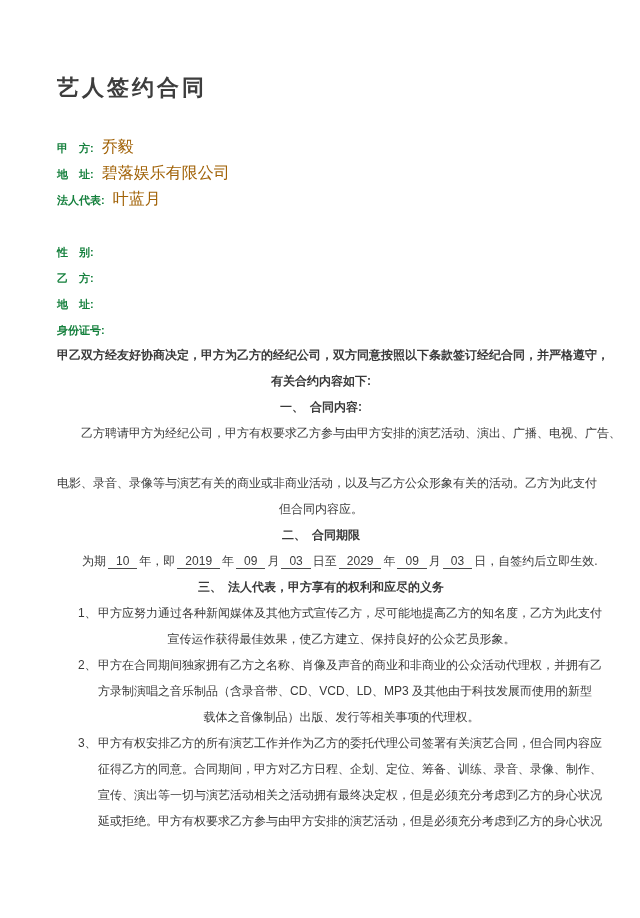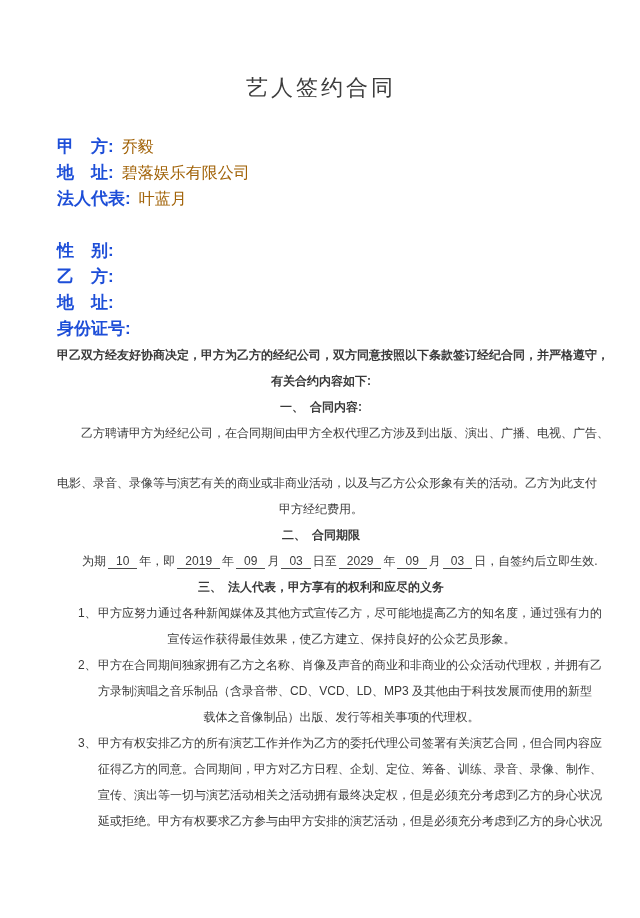--- a/index.html
+++ b/index.html
@@ -16,36 +16,36 @@
     width: 640px;
     height: 918px;
     box-sizing: border-box;
     padding: 0 55px 0 57px;
     background: #ffffff;
   }
   .title {
     padding-top: 72px;
     height: 32px;
     line-height: 32px;
-    text-align: center;
+    text-align: left;
     font-size: 22px;
-    font-weight: normal;
+    font-weight: bold;
     letter-spacing: 3px;
     color: #3d3d3d;
     margin-bottom: 30px;
   }
   .row {
     height: 26px;
     line-height: 26px;
     white-space: nowrap;
   }
   .lbl {
-    font-size: 17px;
+    font-size: 11px;
     font-weight: bold;
-    color: #1d4ed8;
+    color: #15803d;
   }
   .val {
     font-size: 16px;
     color: #a16207;
     margin-left: 8px;
   }
   p.line {
     margin: 0;
     height: 26px;
     line-height: 26px;
@@ -102,32 +102,32 @@
     <div class="row">
       <span class="lbl">身份证号:</span><span class="val"></span>
     </div>
   </div>
 
   <p class="line b">甲乙双方经友好协商决定，甲方为乙方的经纪公司，双方同意按照以下条款签订经纪合同，并严格遵守，</p>
   <p class="line b">有关合约内容如下:</p>
 
   <p class="line sec"><span class="secnum">一、</span><span>合同内容:</span></p>
 
-  <p class="line indent">乙方聘请甲方为经纪公司，在合同期间由甲方全权代理乙方涉及到出版、演出、广播、电视、广告、</p>
+  <p class="line indent">乙方聘请甲方为经纪公司，甲方有权要求乙方参与由甲方安排的演艺活动、演出、广播、电视、广告、</p>
   <div class="spacer24"></div>
   <p class="line">电影、录音、录像等与演艺有关的商业或非商业活动，以及与乙方公众形象有关的活动。乙方为此支付</p>
-  <p class="line">甲方经纪费用。</p>
+  <p class="line">但合同内容应。</p>
 
   <p class="line sec"><span class="secnum">二、</span><span>合同期限</span></p>
 
   <p class="line indent"><span class="seg">为期</span><span class="seg u">10</span><span class="seg">年，即</span><span class="seg u">2019</span><span class="seg">年</span><span class="seg u">09</span><span class="seg">月</span><span class="seg u">03</span><span class="seg">日至</span><span class="seg u">2029</span><span class="seg">年</span><span class="seg u">09</span><span class="seg">月</span><span class="seg u">03</span><span class="seg">日，自签约后立即生效.</span></p>
 
   <p class="line sec"><span class="secnum">三、</span><span>法人代表，甲方享有的权利和应尽的义务</span></p>
 
-  <p class="line li"><span class="linum">1、</span><span>甲方应努力通过各种新闻媒体及其他方式宣传乙方，尽可能地提高乙方的知名度，通过强有力的</span></p>
+  <p class="line li"><span class="linum">1、</span><span>甲方应努力通过各种新闻媒体及其他方式宣传乙方，尽可能地提高乙方的知名度，乙方为此支付</span></p>
   <p class="line li">宣传运作获得最佳效果，使乙方建立、保持良好的公众艺员形象。</p>
 
   <p class="line li"><span class="linum">2、</span><span>甲方在合同期间独家拥有乙方之名称、肖像及声音的商业和非商业的公众活动代理权，并拥有乙</span></p>
   <p class="line li">方录制演唱之音乐制品（含录音带、CD、VCD、LD、MP3 及其他由于科技发展而使用的新型</p>
   <p class="line li">载体之音像制品）出版、发行等相关事项的代理权。</p>
 
   <p class="line li"><span class="linum">3、</span><span>甲方有权安排乙方的所有演艺工作并作为乙方的委托代理公司签署有关演艺合同，但合同内容应</span></p>
   <p class="line li">征得乙方的同意。合同期间，甲方对乙方日程、企划、定位、筹备、训练、录音、录像、制作、</p>
   <p class="line li">宣传、演出等一切与演艺活动相关之活动拥有最终决定权，但是必须充分考虑到乙方的身心状况</p>
   <p class="line li">延或拒绝。甲方有权要求乙方参与由甲方安排的演艺活动，但是必须充分考虑到乙方的身心状况</p>

